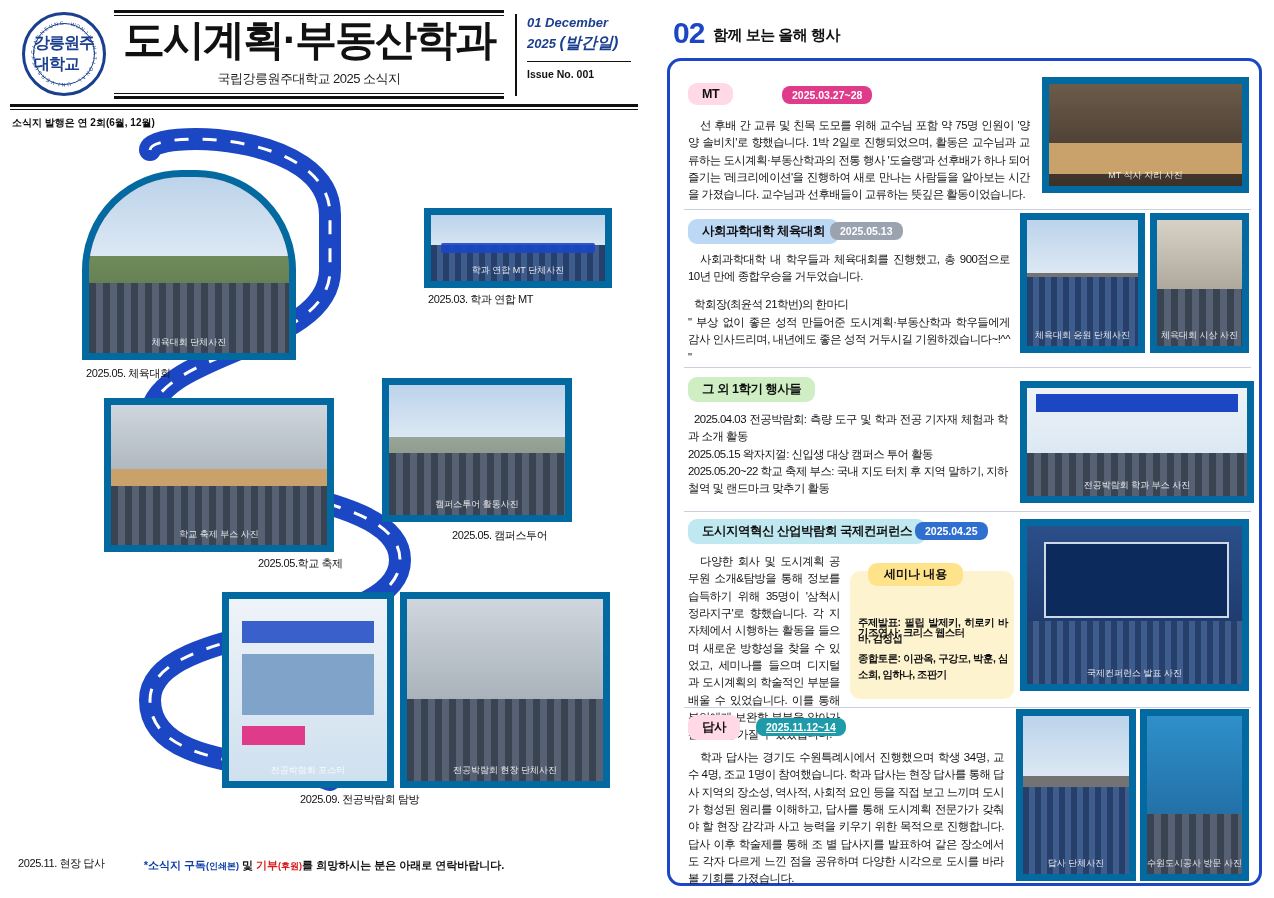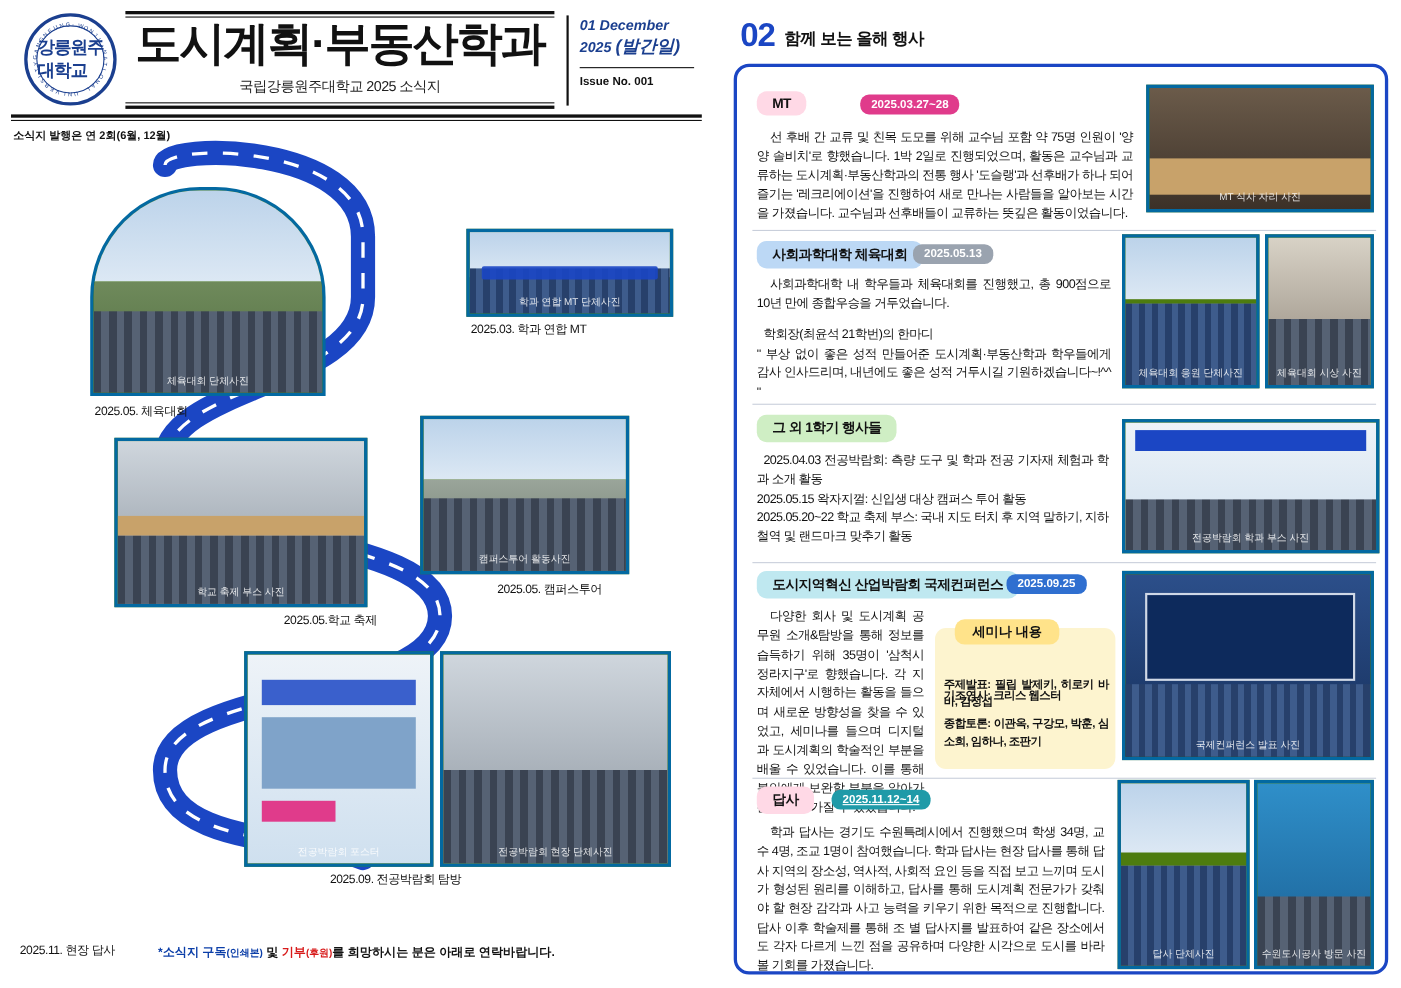--- a/index.html
+++ b/index.html
@@ -54,21 +54,21 @@
   .issue-no{font-size:10.5px;font-weight:bold;color:#111;}
 
   .head-rule{position:absolute;left:10px;top:104px;width:628px;height:3px;background:#111;}
   .head-rule2{position:absolute;left:10px;top:109px;width:628px;height:1px;background:#111;}
   .freq{position:absolute;left:12px;top:116px;font-size:10px;font-weight:bold;color:#111;}
 
   
   .road{position:absolute;left:0;top:120px;width:648px;height:760px;}
 
   .photo{
-    position:absolute;background:#4d7c0f;border:3px solid #0369a1;box-sizing:border-box;
+    position:absolute;background:#737373;border:7px solid #0369a1;box-sizing:border-box;
     overflow:hidden;
   }
   .cap{position:absolute;font-size:11px;color:#111;letter-spacing:-0.4px;}
 
   .footer-note{
     position:absolute;left:0;top:858px;width:648px;text-align:center;font-size:11px;font-weight:bold;
   }
   .footer-note .blue{color:#0b3ea8;}
   .footer-note .red{color:#d81b1b;}
   .footer-mail{
@@ -319,21 +319,21 @@
 2025.05.20~22 학교 축제 부스: 국내 지도 터치 후 지역 말하기, 지하철역 및 랜드마크 맞추기 활동</div>
       <div class="photo" style="left:350px;top:320px;width:234px;height:122px;">
         <div class="ph-poster"></div>
         <div style="position:absolute;left:4%;top:6%;width:92%;height:16%;background:#1b46c4;"></div>
         <div class="ph-people" style="height:40%;"></div>
         <div class="ph-label">전공박람회 학과 부스 사진</div>
       </div>
       <div class="divider" style="left:14px;top:450px;width:567px;"></div>
 
       <div class="tag cyan" style="left:18px;top:458px;text-align:right;">도시지역혁신 산업박람회 국제컨퍼런스</div>
-      <div class="datetag blue" style="left:245px;top:461px;">2025.09.25</div>
+      <div class="datetag blue" style="left:245px;top:461px;">2025.04.25</div>
       <div class="body-text" style="left:18px;top:492px;width:152px;text-indent:12px;">다양한 회사 및 도시계획 공무원 소개&amp;탐방을 통해 정보를 습득하기 위해 35명이 '삼척시 정라지구'로 향했습니다. 각 지자체에서 시행하는 활동을 들으며 새로운 방향성을 찾을 수 있었고, 세미나를 들으며 디지털과 도시계획의 학술적인 부분을 배울 수 있었습니다. 이를 통해 본인에게 보완할 부분을 알아가는 시간을 가질 수 있었습니다.</div>
 
       <div class="seminar-box" style="left:180px;top:510px;width:164px;height:128px;"></div>
       <div class="seminar-title" style="left:198px;top:502px;">세미나 내용</div>
       <div class="body-text seminar-text" style="left:188px;top:536px;width:150px;font-weight:bold;margin-top:28px;">기조연사: 크리스 웹스터</div>
       <div class="body-text seminar-text" style="left:188px;top:554px;width:150px;font-weight:bold;">주제발표: 필립 발제키, 히로키 바바, 김정섭</div>
       <div class="body-text seminar-text" style="left:188px;top:590px;width:150px;font-weight:bold;">종합토론: 이관옥, 구강모, 박훈, 심소희, 임하나, 조판기</div>
 
       <div class="photo" style="left:350px;top:458px;width:229px;height:172px;">
         <div class="ph-blue"></div>

